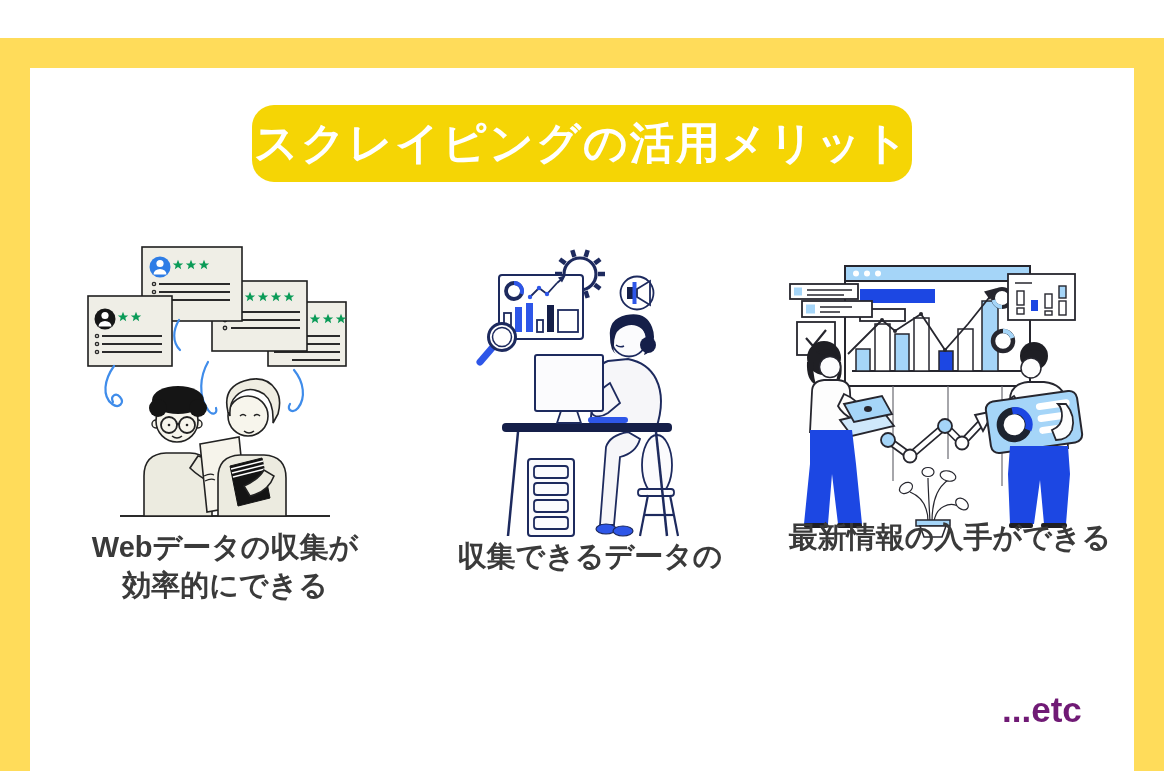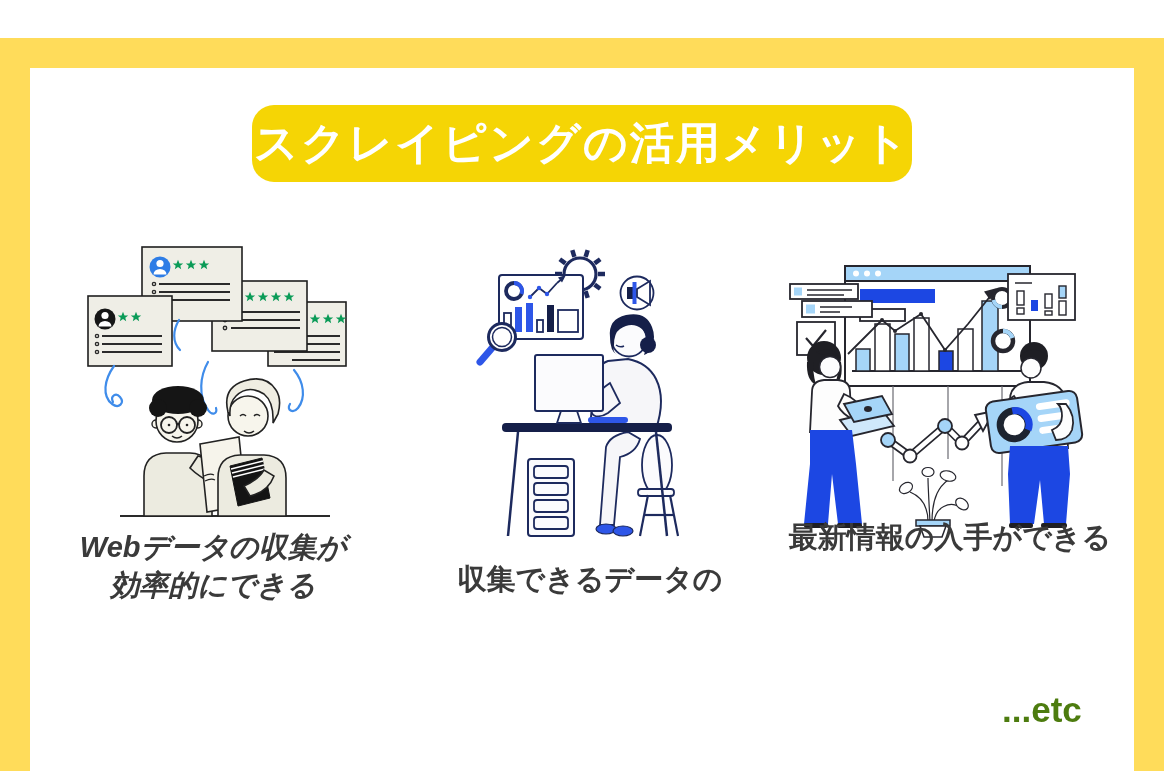--- a/index.html
+++ b/index.html
@@ -8,24 +8,24 @@
   .inner{position:absolute;left:30px;top:30px;width:1104px;height:711px;background:#ffffff;}
   .banner{position:absolute;left:252px;top:67px;width:660px;height:77px;background:#F5D505;
           border-radius:22px;display:flex;align-items:center;justify-content:center;z-index:3;}
   .banner-title{color:#ffffff;font-size:44px;font-weight:700;letter-spacing:2px;white-space:nowrap;}
   .illu{position:absolute;z-index:1;}
   .illu1{left:78px;top:186px;}
   .illu2{left:460px;top:195px;}
   .illu3{left:782px;top:196px;}
   .benefit-caption{position:absolute;z-index:2;color:#3A3A3A;font-weight:700;font-size:29px;
           line-height:38px;text-align:center;}
-  .cap1{left:34px;top:490px;width:358px;font-style:italic;}
-  .cap2{left:430px;top:522px;width:320px;}
+  .cap1{left:46px;top:490px;width:358px;}
+  .cap2{left:430px;top:499px;width:320px;}
   .cap3{left:752px;top:480px;width:396px;}
-  .etc{position:absolute;left:1002px;top:652px;z-index:2;color:#4d7c0f;font-size:35px;font-weight:700;}
+  .etc{position:absolute;left:1002px;top:652px;z-index:2;color:#701a75;font-size:35px;font-weight:700;}
 </style>
 </head>
 <body>
 
 <div class="canvas">
   <div class="inner"></div>
 
   <div class="banner">
     <span class="banner-title">スクレイピングの活用メリット</span>
   </div>

